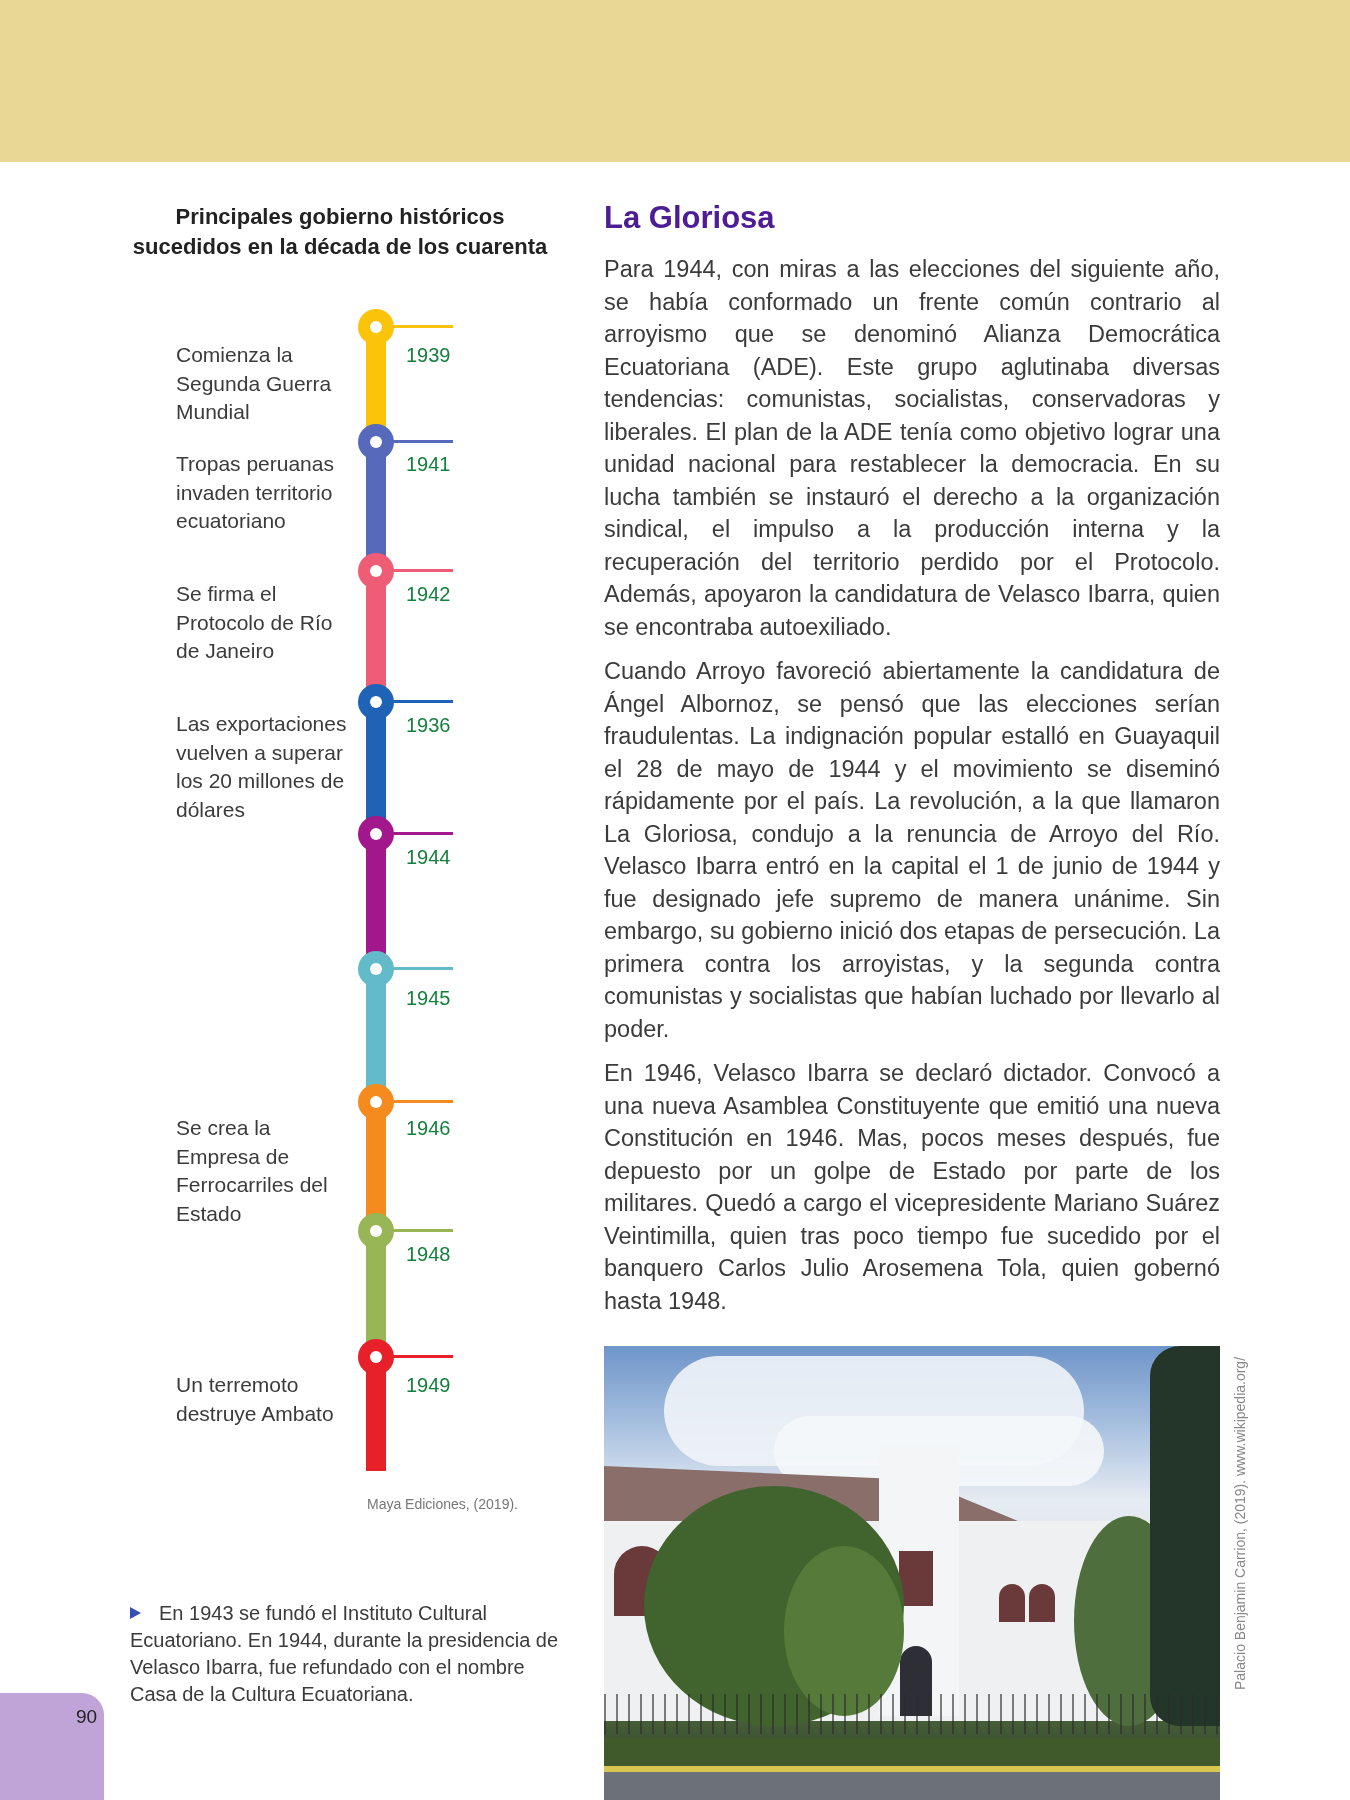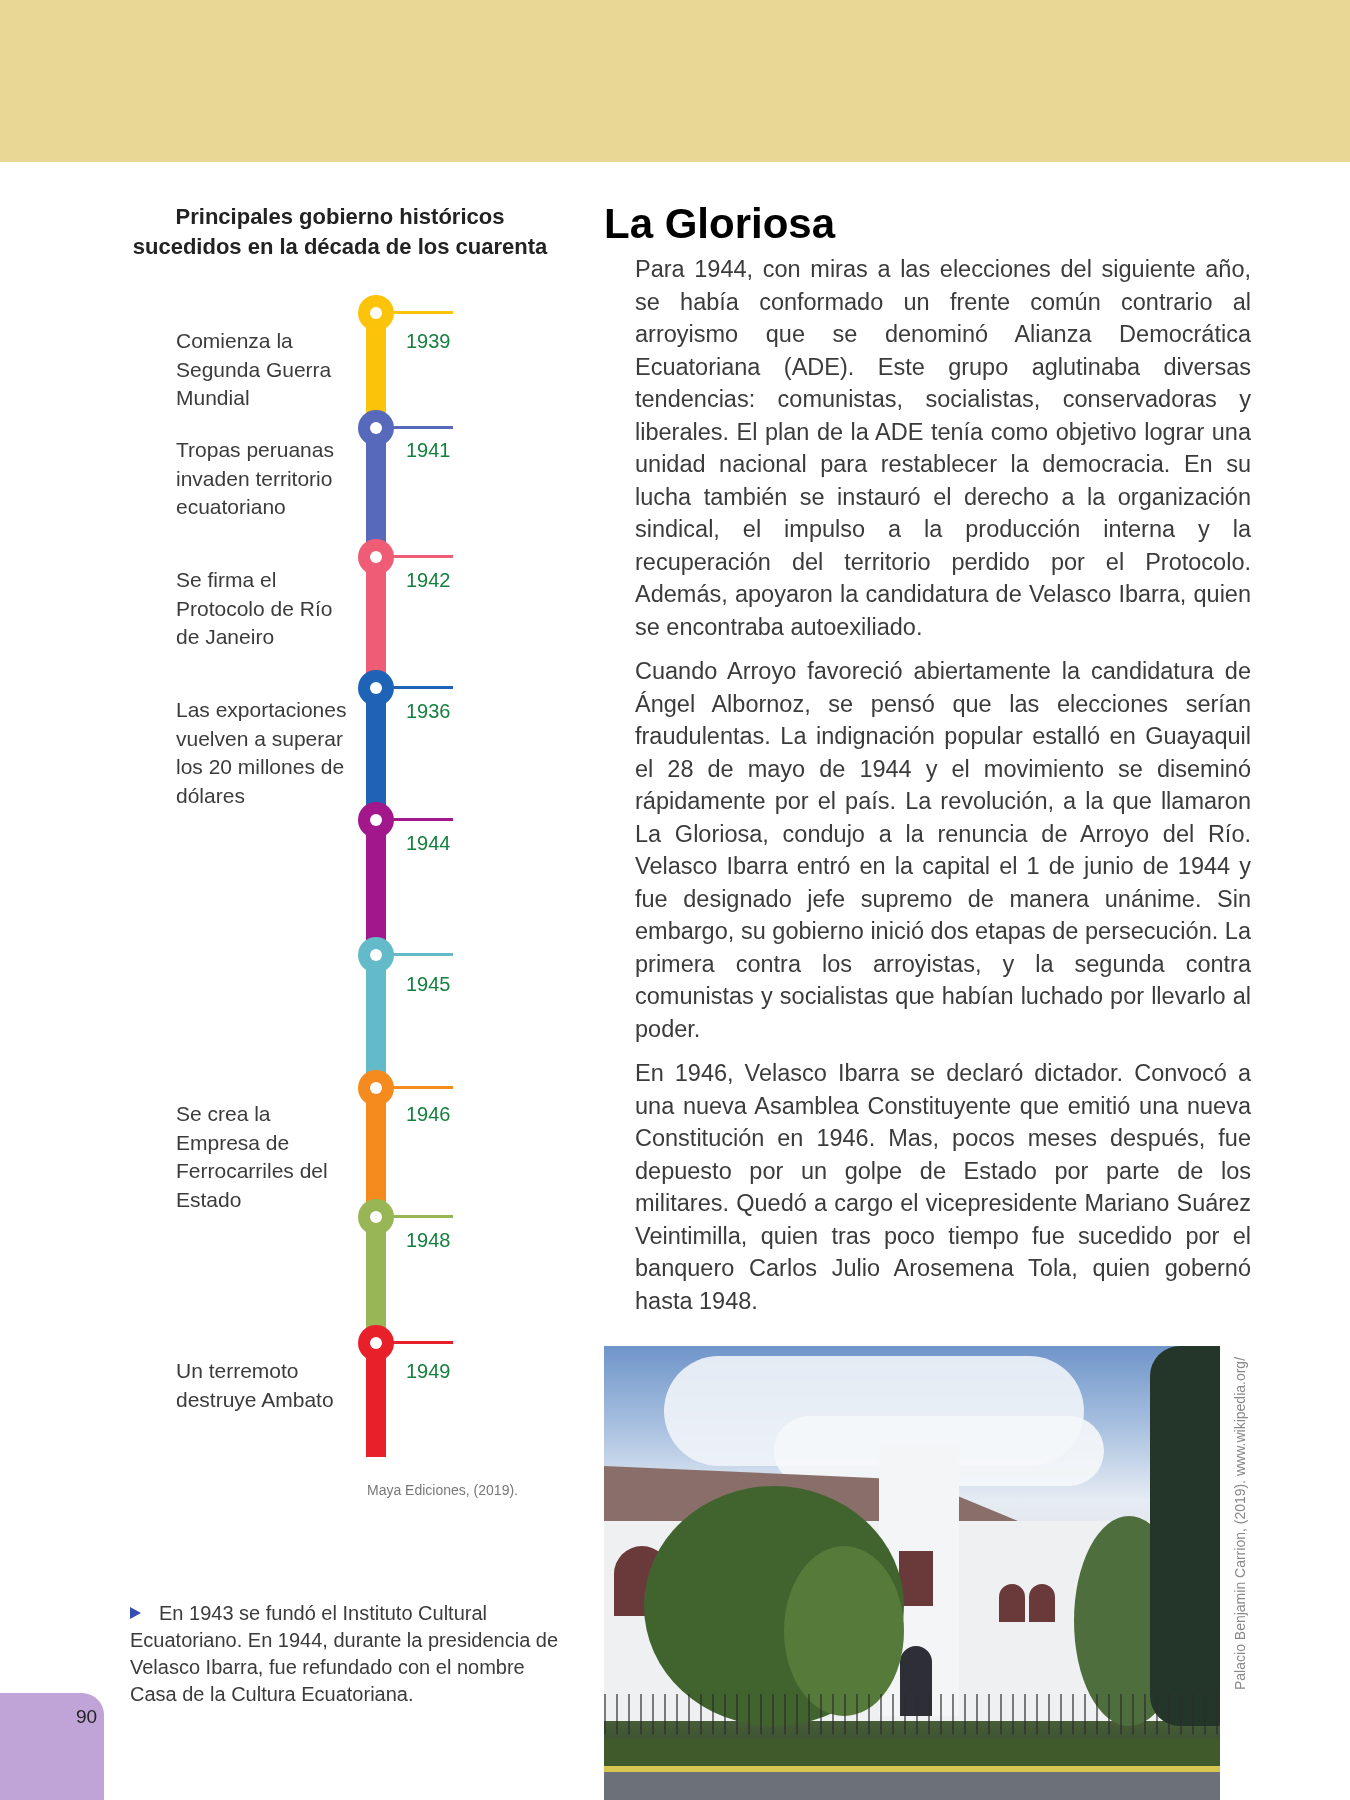--- a/index.html
+++ b/index.html
@@ -3,39 +3,39 @@
 <meta charset="utf-8">
 <style>
   html, body { margin:0; padding:0; }
   body { width:1350px; height:1800px; position:relative; background:#ffffff; overflow:hidden;
          font-family:"Liberation Sans", sans-serif; color:#3a3a3a; }
   .banner { position:absolute; left:0; top:0; width:1350px; height:162px; background:#e8d896; }
 
   .tl-title { position:absolute; left:110px; width:460px; top:202px; text-align:center;
               font-weight:bold; font-size:22px; line-height:30px; color:#222; }
 
-  .tl { position:absolute; left:0; top:0; width:600px; height:1500px; }
+  .tl { position:absolute; left:0; top:14px; width:600px; height:1500px; }
   .seg { position:absolute; left:366px; width:20px; }
   .dot { position:absolute; width:36px; height:36px; border-radius:50%; left:358px; }
   .dot::after { content:""; position:absolute; left:12px; top:12px; width:12px; height:12px; border-radius:50%; background:#fff; }
   .hline { position:absolute; left:392px; width:61px; height:3px; }
   .ev { position:absolute; left:176px; width:180px; font-size:21px; line-height:28.5px; color:#3b3b3b; white-space:pre-line; }
   .yr { position:absolute; left:406px; font-size:20px; color:#15803d; }
   .tl-credit { position:absolute; left:367px; top:1482px; font-size:14px; color:#777; }
 
   .note { position:absolute; left:130px; top:1600px; width:440px; font-size:20px; line-height:27px; color:#3b3b3b; }
   .note .arrow { display:inline-block; width:0; height:0; border-top:6px solid transparent; border-bottom:6px solid transparent;
                  border-left:11px solid #3550b0; margin-right:18px; vertical-align:1px; }
 
   .page-tab { position:absolute; left:0; top:1693px; width:104px; height:107px; background:#c0a4d8; border-top-right-radius:22px; }
   .page-num { position:absolute; left:76px; top:1706px; font-size:19px; color:#222; }
 
-  .h-title { position:absolute; left:604px; top:200px; font-size:42px; font-weight:bold; color:#000000; }
+  .h-title { position:absolute; left:604px; top:200px; font-size:31px; font-weight:bold; color:#4c1d95; }
   .body-col { position:absolute; left:604px; top:253px; width:616px; font-size:23.5px; line-height:32.5px;
-              color:#3b3b3b; text-align:justify;margin-left:31px; }
+              color:#3b3b3b; text-align:justify; }
   .body-col p { margin:0 0 12px 0; }
 
   .photo { position:absolute; left:604px; top:1346px; width:616px; height:454px; overflow:hidden;
            background:linear-gradient(180deg,#6f95c9 0%,#a9c1e0 18%,#e6ecf3 34%,#dfe3e6 50%,#9aa39a 62%,#4f6a3c 78%,#3c4f32 88%,#6b6e73 100%); }
   .photo .clouds { position:absolute; left:60px; top:10px; width:420px; height:110px; background:#f1f4f8; border-radius:60px; opacity:.9; }
   .photo .clouds2 { position:absolute; left:170px; top:70px; width:330px; height:70px; background:#f5f7fa; border-radius:40px; opacity:.9; }
   .photo .roof { position:absolute; left:0; top:120px; width:450px; height:70px; background:#8a6e6a;
                  clip-path:polygon(0 0, 70% 20%, 100% 100%, 0 100%); }
   .photo .wall { position:absolute; left:0; top:175px; width:560px; height:200px; background:#eef0f2; }
   .photo .tower { position:absolute; left:275px; top:100px; width:80px; height:270px; background:#f4f5f6; }

